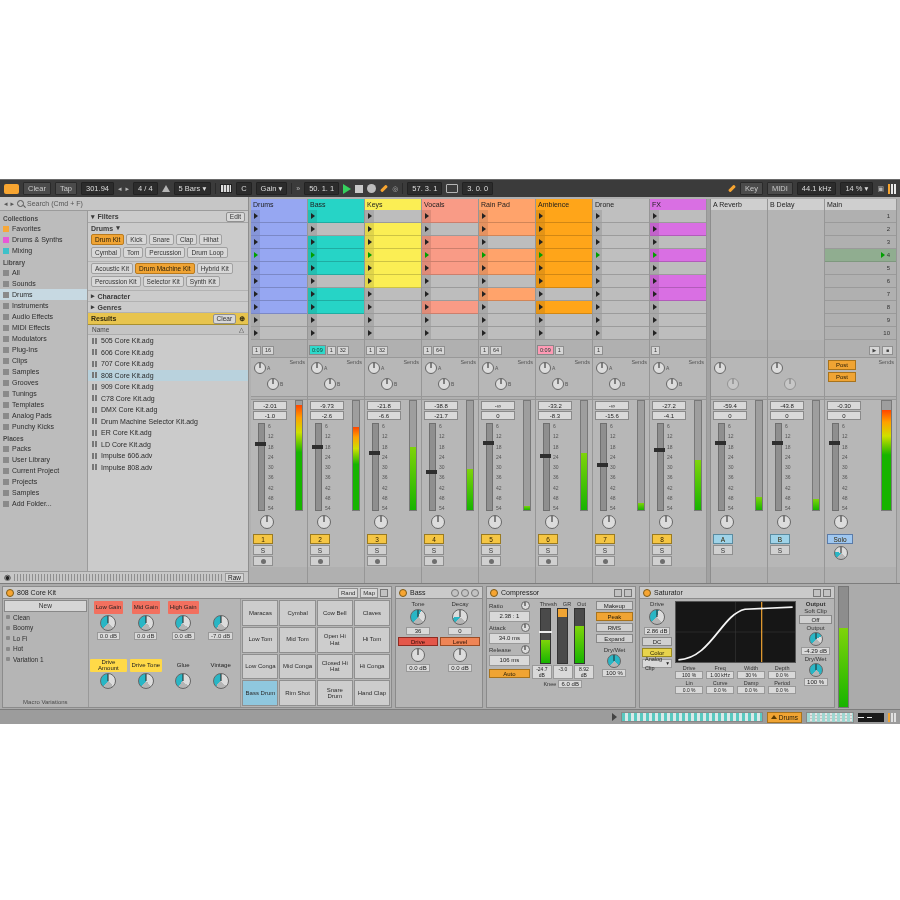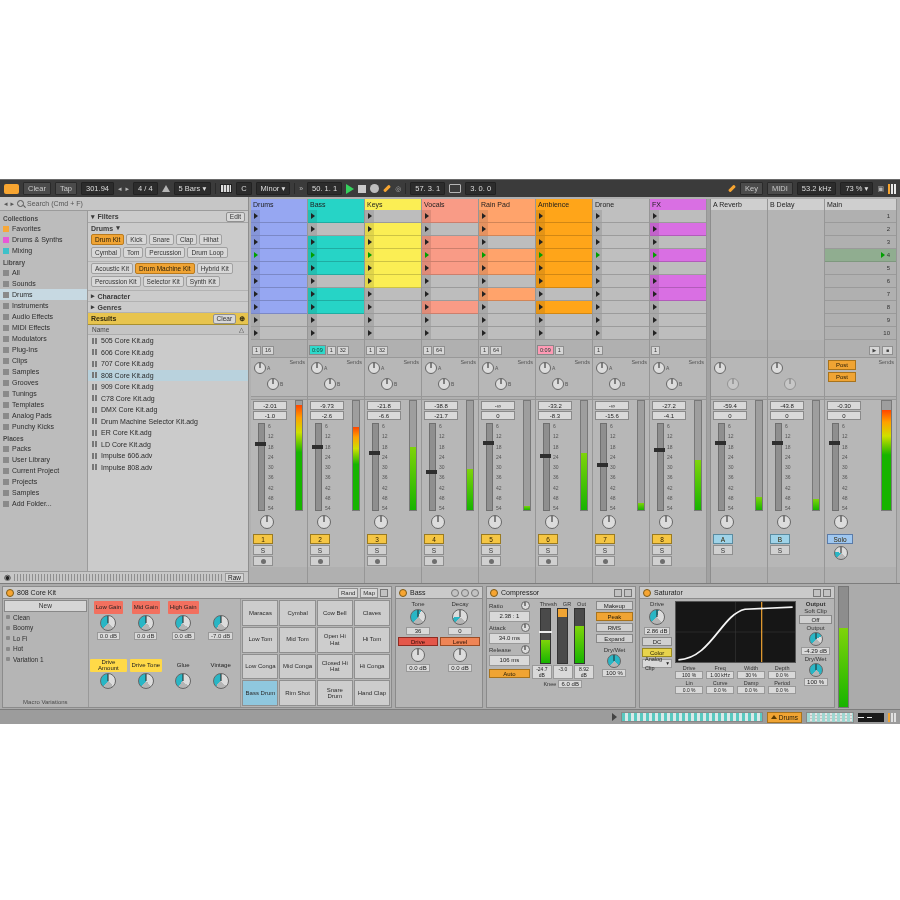--- a/index.html
+++ b/index.html
@@ -209,39 +209,39 @@
     <span class="tchip">Tap</span>
     <span class="tval">301.94</span>
     <span class="ticon">◂</span>
     <span class="ticon">▸</span>
     <span class="tval">4 / 4</span>
     <span class="metro"></span>
     <span class="tval"><span>5 Bars</span> ▾</span>
     <span class="tsep"></span>
     <span class="kbd-ico"></span>
     <span class="tval">C</span>
-    <span class="tval"><span>Minor</span> ▾</span>
+    <span class="tval"><span>Gain</span> ▾</span>
     <span class="tsep"></span>
     <span class="ticon">»</span>
     <span class="tval">50. 1. 1</span>
     <span class="play-ico"></span>
     <span class="stop-ico"></span>
     <span class="rec-ico"></span>
     <span class="pencil-ico"></span>
     <span class="ticon">◎</span>
     <span class="tsep"></span>
     <span class="tval">57. 3. 1</span>
     <span class="loop-ico"></span>
     <span class="tval">3. 0. 0</span>
     <span class="flex1"></span>
     <span class="pencil-ico"></span>
     <span class="tchip">Key</span>
     <span class="tchip">MIDI</span>
-    <span class="tval">53.2 kHz</span>
-    <span class="tval"><span>73 %</span> ▾</span>
+    <span class="tval">44.1 kHz</span>
+    <span class="tval"><span>14 %</span> ▾</span>
     <span class="ticon">▣</span>
     <span class="t-bars">
           <span></span>
           <span></span>
           <span></span>
         </span>
   </header>
 
   <div class="workspace">
 

